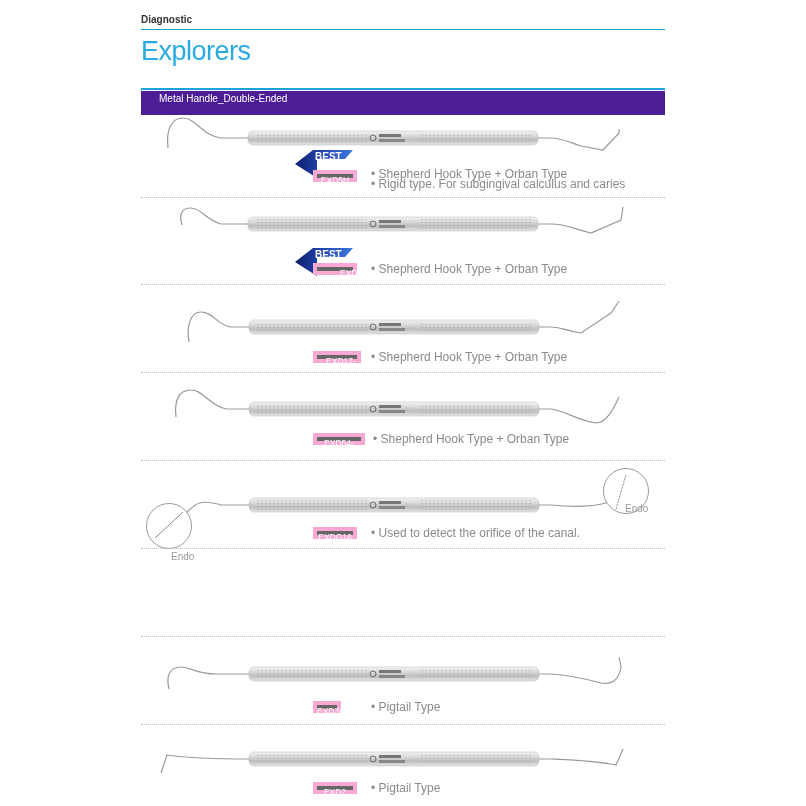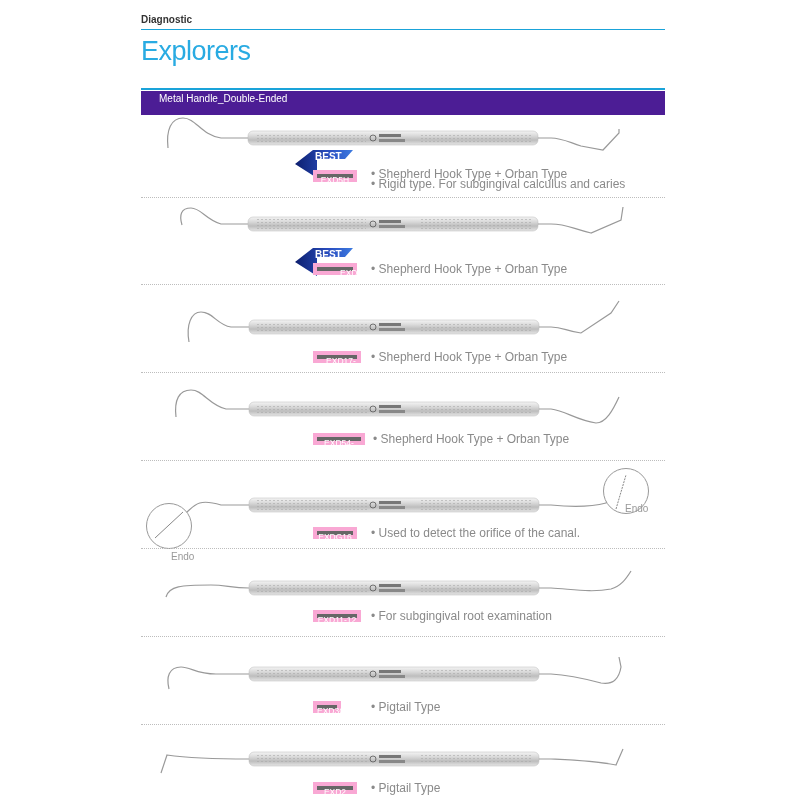--- a/index.html
+++ b/index.html
@@ -158,36 +158,20 @@
         </svg>
     </div>
     <div class="endo-label" style="left:484px;top:24px;">Endo</div>
     <div class="code" style="left:172px;top:64px;width:44px;">EXDG16</div>
     <div class="desc" style="left:230px;top:65px;">
       <div>• Used to detect the orifice of the canal.</div>
     </div>
   </div>
   <div class="sep" style="top:548px;"></div>
 
-  <div class="item" style="top:551px;height:85px;">
-    <svg class="inst" height="50" viewBox="0 0 524 50">
-      <path d="M25 46 C28 35, 40 34, 70 34 C85 34, 90 37, 108 37" stroke="#999" stroke-width="1.2" fill="none"></path>
-      <rect x="108" y="30" width="290" height="14" rx="5" fill="url(#handleGrad)" stroke="#bbb" stroke-width="0.5"></rect>
-      <rect x="116" y="32" width="110" height="10" fill="url(#knurl)"></rect>
-      <rect x="280" y="32" width="110" height="10" fill="url(#knurl)"></rect>
-      <circle cx="232" cy="37" r="3" fill="none" stroke="#555" stroke-width="0.8"></circle>
-      <rect x="238" y="33" width="22" height="3" fill="#777"></rect>
-        <rect x="238" y="38" width="26" height="3" fill="#888"></rect>
-      <path d="M398 37 L410 37 C430 38, 450 42, 470 38 C480 35, 485 28, 490 20" stroke="#999" stroke-width="1.2" fill="none"></path>
-    </svg>
-    <div class="code" style="left:172px;top:59px;width:48px;">EXD11-12</div>
-    <div class="desc" style="left:230px;top:60px;">
-      <div>• For subgingival root examination</div>
-    </div>
-  </div>
   <div class="sep" style="top:636px;"></div>
 
   <div class="item" style="top:639px;height:85px;">
     <svg class="inst" height="55" viewBox="0 0 524 55">
       <path d="M28 50 C25 38, 28 28, 40 28 C50 28, 55 35, 75 35 L108 35" stroke="#999" stroke-width="1.2" fill="none"></path>
       <rect x="108" y="28" width="290" height="14" rx="5" fill="url(#handleGrad)" stroke="#bbb" stroke-width="0.5"></rect>
       <rect x="116" y="30" width="110" height="10" fill="url(#knurl)"></rect>
       <rect x="280" y="30" width="110" height="10" fill="url(#knurl)"></rect>
       <circle cx="232" cy="35" r="3" fill="none" stroke="#555" stroke-width="0.8"></circle>
       <rect x="238" y="31" width="22" height="3" fill="#777"></rect>

